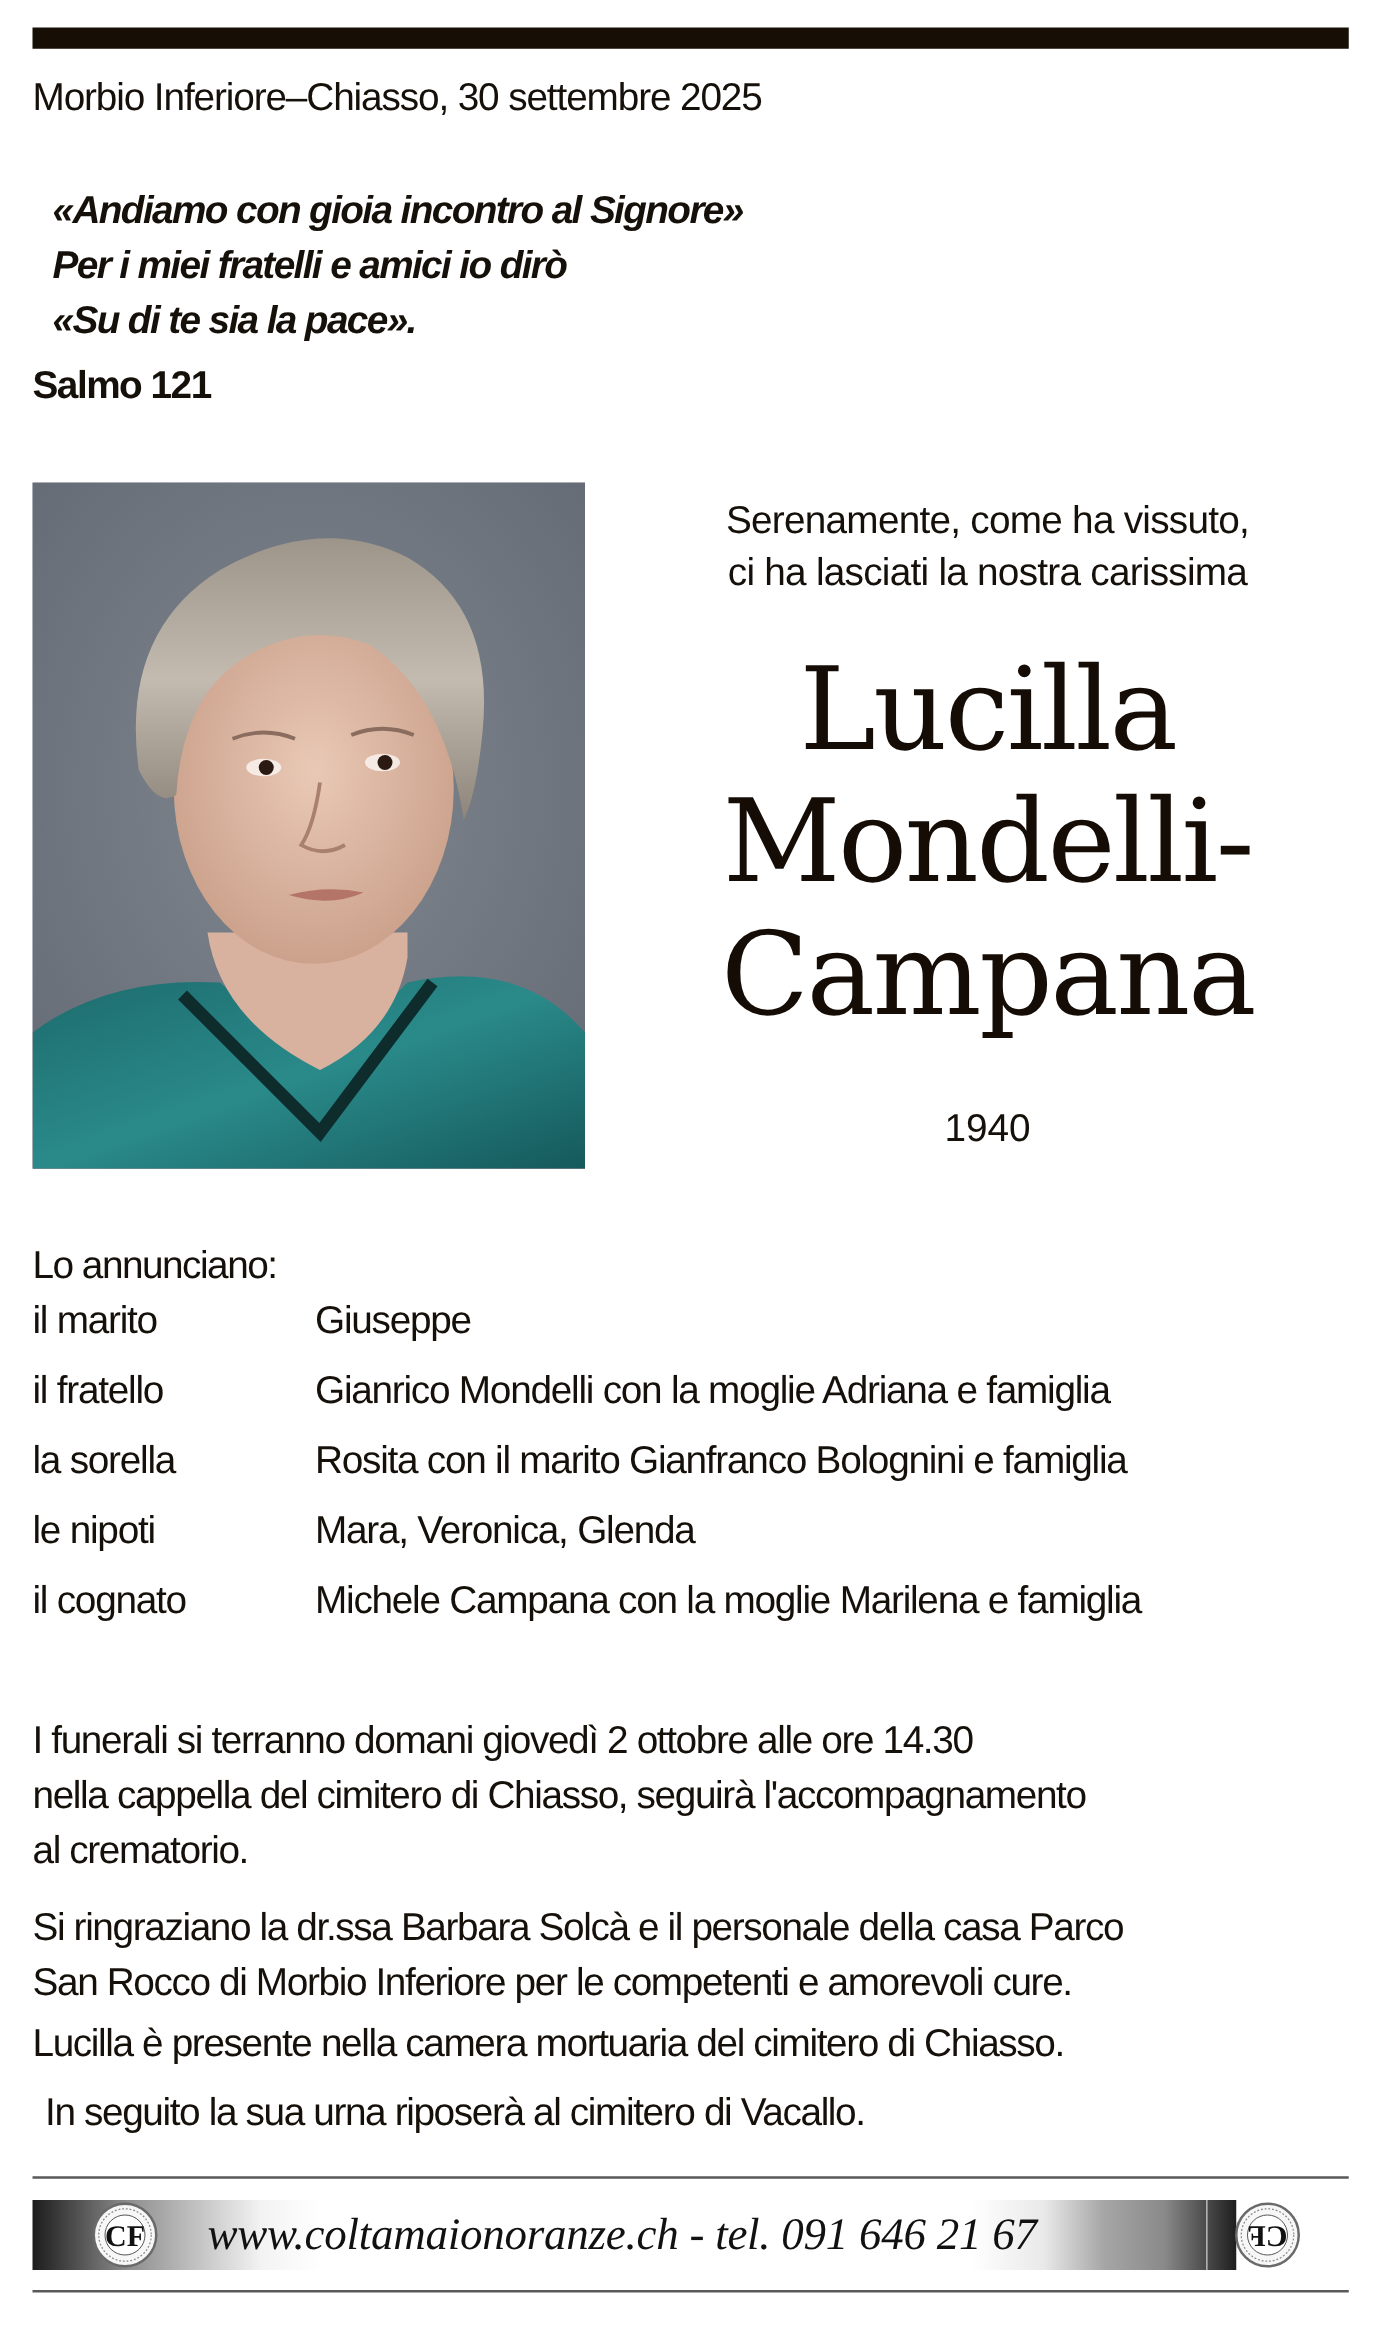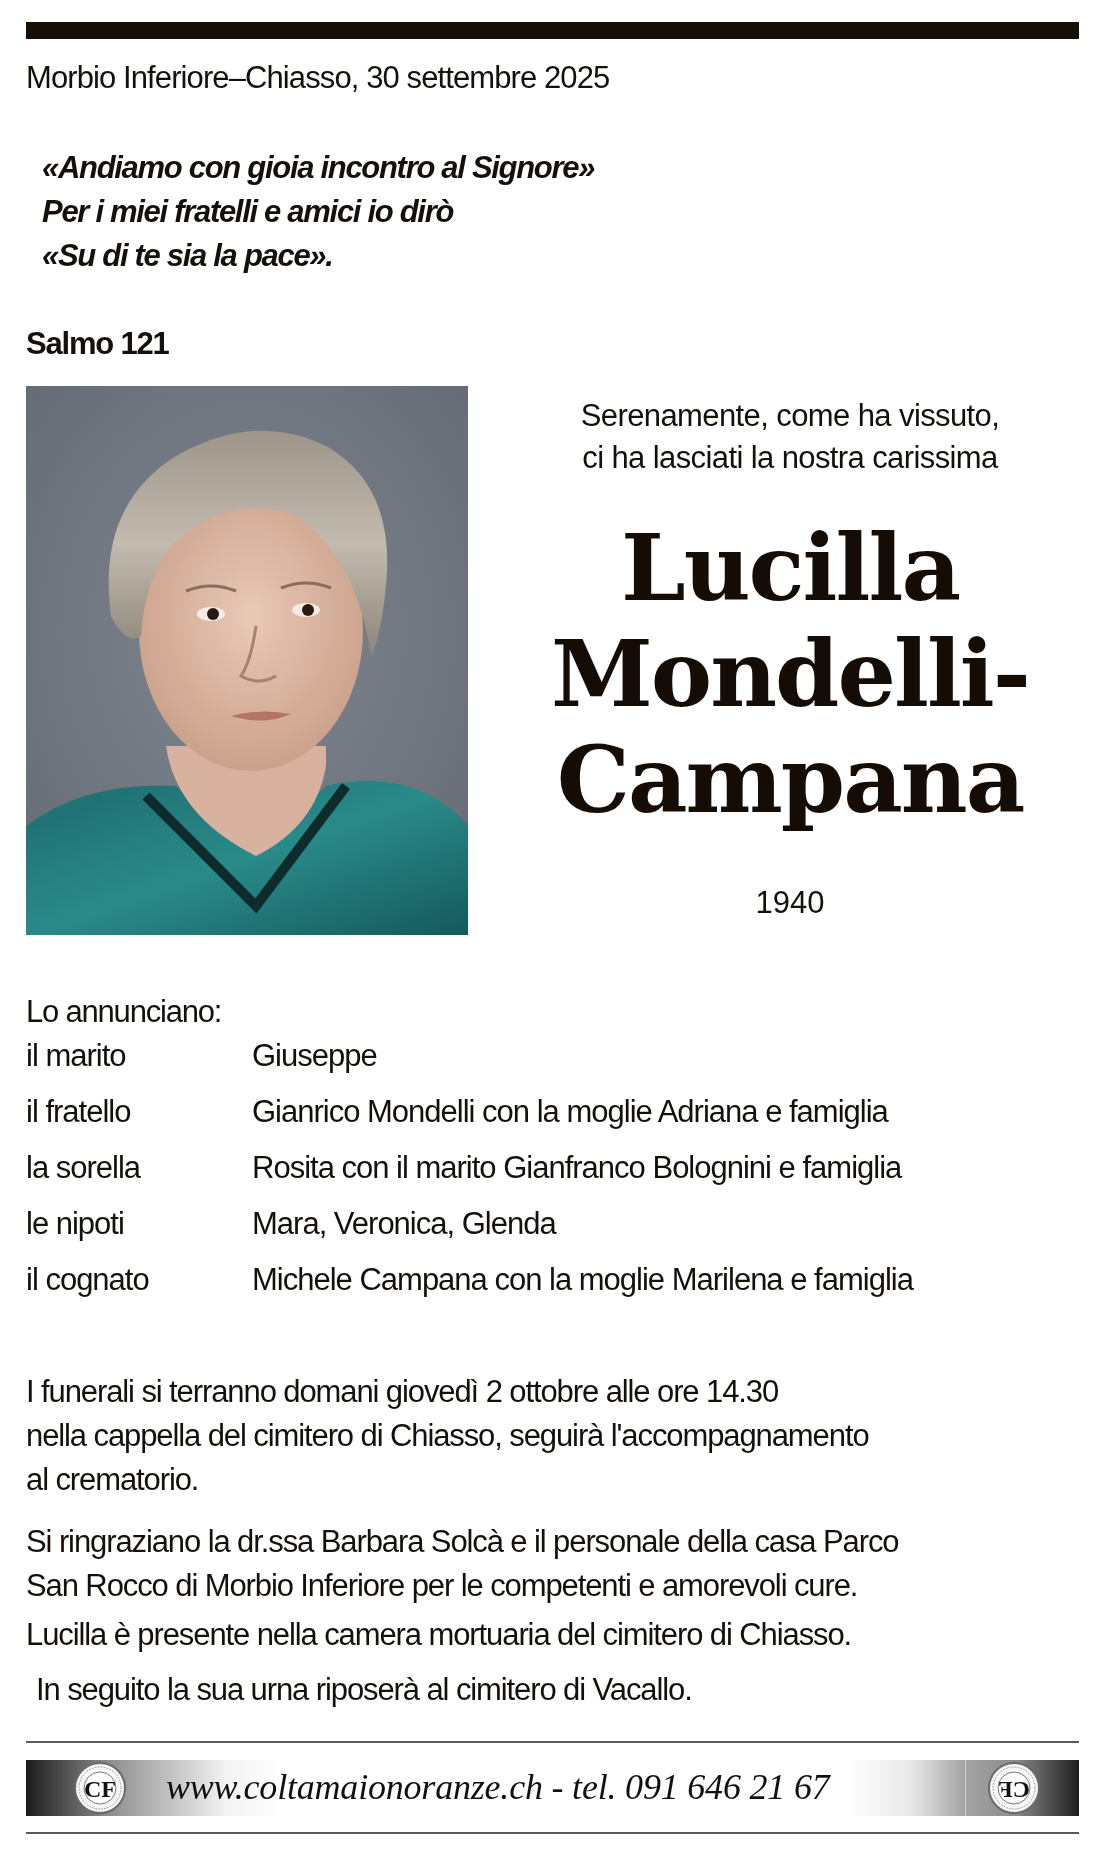--- a/index.html
+++ b/index.html
@@ -6,32 +6,32 @@
   body {
     width: 1099px; height: 1874px; position: relative; overflow: hidden;
     color: #16100a;
     font-family: "Liberation Sans", "DejaVu Sans", sans-serif;
   }
   .abs { position: absolute; }
   .topbar { left: 26px; top: 22px; width: 1053px; height: 17px; background: #170f06; }
   .dateline { left: 26px; top: 60px; font-size: 31px; letter-spacing: -0.9px; white-space: nowrap; }
   .verse { left: 42px; top: 146px; font-size: 31px; font-style: italic; font-weight: bold; letter-spacing: -1.3px; line-height: 44px; white-space: nowrap; }
   .verse div { height: 44px; }
-  .psalm { left: 26px; top: 290px; font-size: 31px; font-weight: bold; letter-spacing: -1.2px; white-space: nowrap; margin-top: 36px; }
+  .psalm { left: 26px; top: 290px; font-size: 31px; font-weight: bold; letter-spacing: -1.2px; white-space: nowrap; }
 
   .photo {
     left: 26px; top: 386px; width: 442px; height: 549px; overflow: hidden;
     background: linear-gradient(180deg, #6b727c 0%, #767d87 50%, #7a818b 100%);
   }
   .photo svg { display: block; }
 
   .intro { left: 520px; top: 395px; width: 540px; text-align: center; font-size: 31px; letter-spacing: -0.6px; line-height: 42px; }
   .name {
     left: 520px; top: 515px; width: 540px; text-align: center;
-    font-family: "DejaVu Serif", "Liberation Serif", serif; font-weight: bold;
+    font-family: "DejaVu Serif", "Liberation Serif", serif; font-weight: normal;
     font-size: 92px; line-height: 106px; letter-spacing: -2px; color: #140c05;
   }
   .name div { white-space: nowrap; }
   .birthyear { left: 520px; top: 885px; width: 540px; text-align: center; font-size: 31px; }
 
   .announce-head { left: 26px; top: 982px; font-size: 31px; letter-spacing: -1.2px; white-space: nowrap; margin-top: 12px; }
   .rel-table { left: 26px; top: 1038px; font-size: 31px; letter-spacing: -1.0px; }
   .rel-row { position: relative; height: 56px; white-space: nowrap; }
   .rel-role { position: absolute; left: 0; top: 0; }
   .rel-names { position: absolute; left: 226px; top: 0; }
@@ -40,21 +40,21 @@
   .p1 { top: 1370px; }
   .p2 { top: 1520px; }
   .p3 { top: 1613px; }
   .p4 { top: 1668px; margin-left: 10px; }
 
   .rule { left: 26px; width: 1053px; height: 2px; background: #5a5a5a; }
   .rule1 { top: 1741px; }
   .rule2 { top: 1832px; }
 
   .banner {
-    left: 26px; top: 1760px; width: 1053px; height: 56px;
+    left: 26px; top: 1760px; width: 963px; height: 56px;
     background: linear-gradient(90deg, #1c1c1c 0%, #8e8e8e 8%, #f3f3f3 19%, #ffffff 24%, #ffffff 78%, #e9e9e9 84%, #a6a6a6 89%, #8a8a8a 94%, #1e1e1e 100%);
   }
   .seal {
     position: absolute; top: 2px; width: 52px; height: 52px; border-radius: 50%;
     background: #f7f7f7; border: 2px solid #6a6a6a; box-sizing: border-box;
   }
   .seal-left { left: 48px; }
   .seal-right { left: 962px; }
   .seal svg { display: block; }
   .banner-text {

